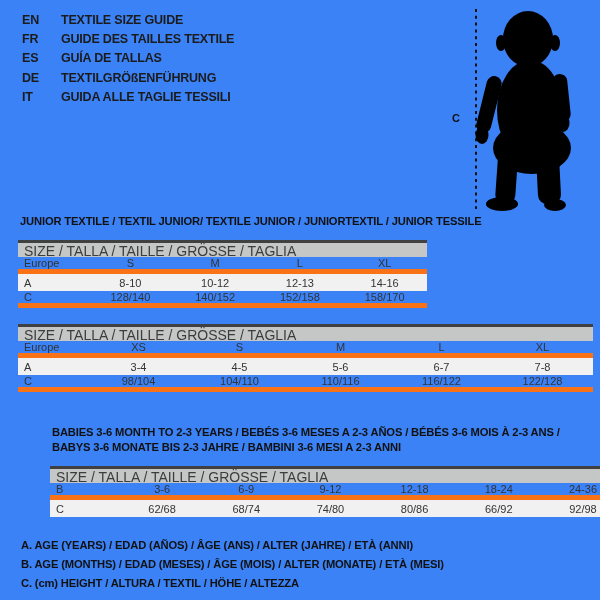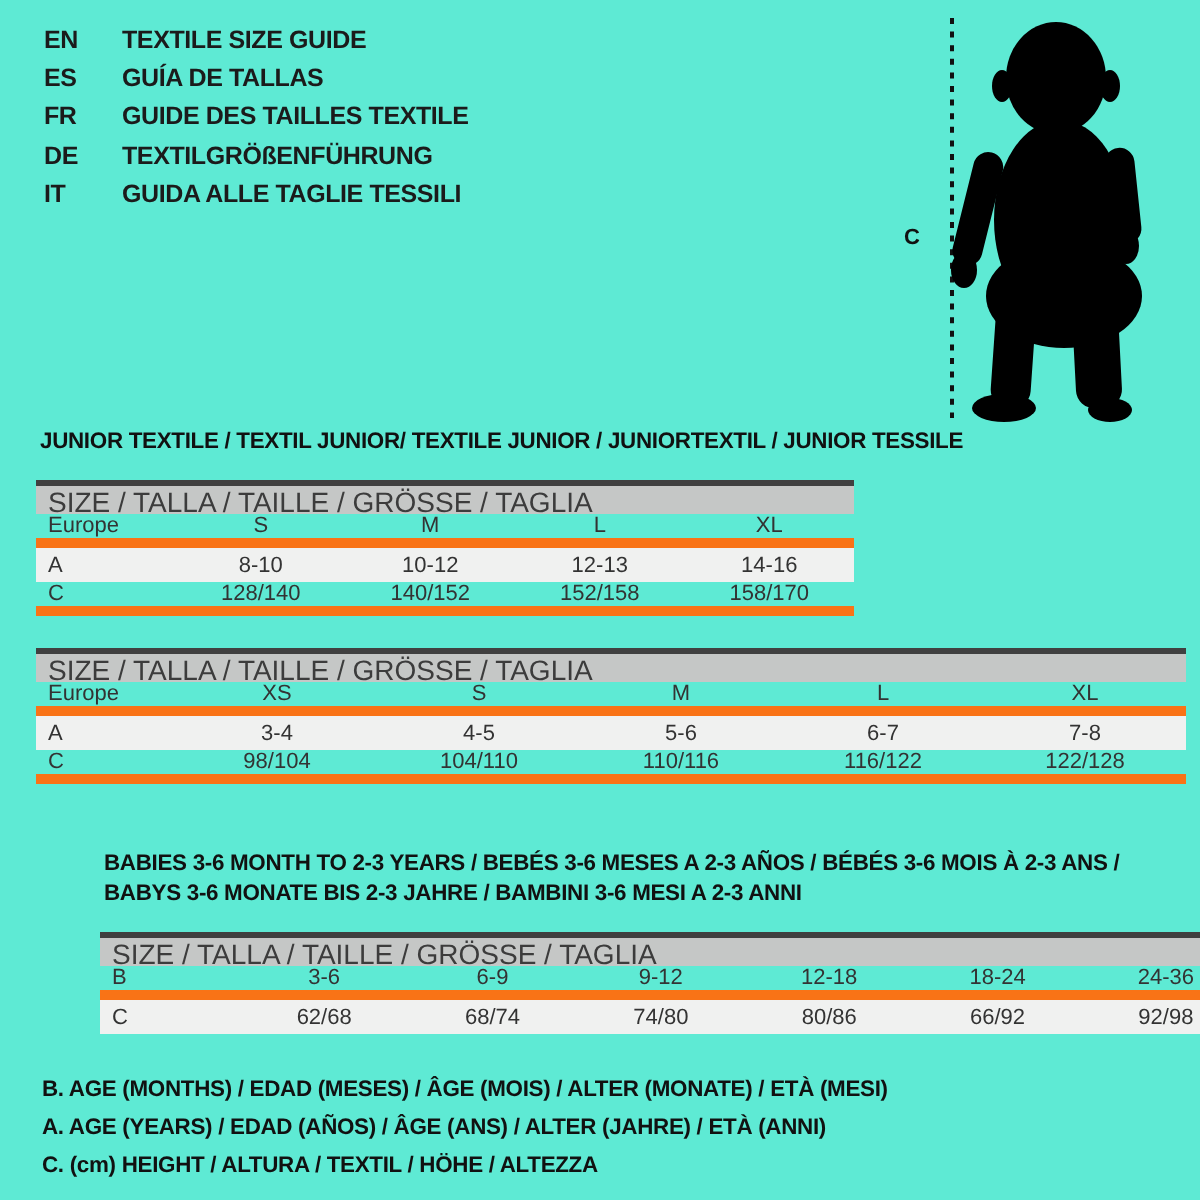--- a/index.html
+++ b/index.html
@@ -1,20 +1,20 @@
 <!DOCTYPE html>
 <html><head>
 <meta charset="utf-8">
 <style>
   html, body { margin: 0; padding: 0; background: #fff; }
   .page {
     position: relative;
     width: 600px;
     height: 600px;
-    background: #5eead4;
+    background: #3b82f6;
     font-family: "Liberation Sans", sans-serif;
     color: #1b1b1b;
     overflow: hidden;
   }
 
   
   .lang-list { position: absolute; left: 22px; top: 10px; }
   .lang-row {
     display: flex;
     height: 19.3px;
@@ -88,26 +88,26 @@
 <body>
 
 <div class="page">
 
   <div class="lang-list">
     <div class="lang-row">
       <span class="lang-code">EN</span>
       <span class="lang-title">TEXTILE SIZE GUIDE</span>
     </div>
     <div class="lang-row">
+      <span class="lang-code">FR</span>
+      <span class="lang-title">GUIDE DES TAILLES TEXTILE</span>
+    </div>
+    <div class="lang-row">
       <span class="lang-code">ES</span>
       <span class="lang-title">GUÍA DE TALLAS</span>
-    </div>
-    <div class="lang-row">
-      <span class="lang-code">FR</span>
-      <span class="lang-title">GUIDE DES TAILLES TEXTILE</span>
     </div>
     <div class="lang-row">
       <span class="lang-code">DE</span>
       <span class="lang-title">TEXTILGRÖßENFÜHRUNG</span>
     </div>
     <div class="lang-row">
       <span class="lang-code">IT</span>
       <span class="lang-title">GUIDA ALLE TAGLIE TESSILI</span>
     </div>
   </div>
@@ -216,18 +216,18 @@
           <span class="tcell">68/74</span>
           <span class="tcell">74/80</span>
           <span class="tcell">80/86</span>
           <span class="tcell">66/92</span>
           <span class="tcell">92/98</span>
         </div>
       </div>
   </div>
 
   <div class="notes">
+    <div>A. AGE (YEARS) / EDAD (AÑOS) / ÂGE (ANS) / ALTER (JAHRE) / ETÀ (ANNI)</div>
     <div>B. AGE (MONTHS) / EDAD (MESES) / ÂGE (MOIS) / ALTER (MONATE) / ETÀ (MESI)</div>
-    <div>A. AGE (YEARS) / EDAD (AÑOS) / ÂGE (ANS) / ALTER (JAHRE) / ETÀ (ANNI)</div>
     <div>C. (cm) HEIGHT / ALTURA / TEXTIL / HÖHE / ALTEZZA</div>
   </div>
 
 </div>
 
 </body></html>

